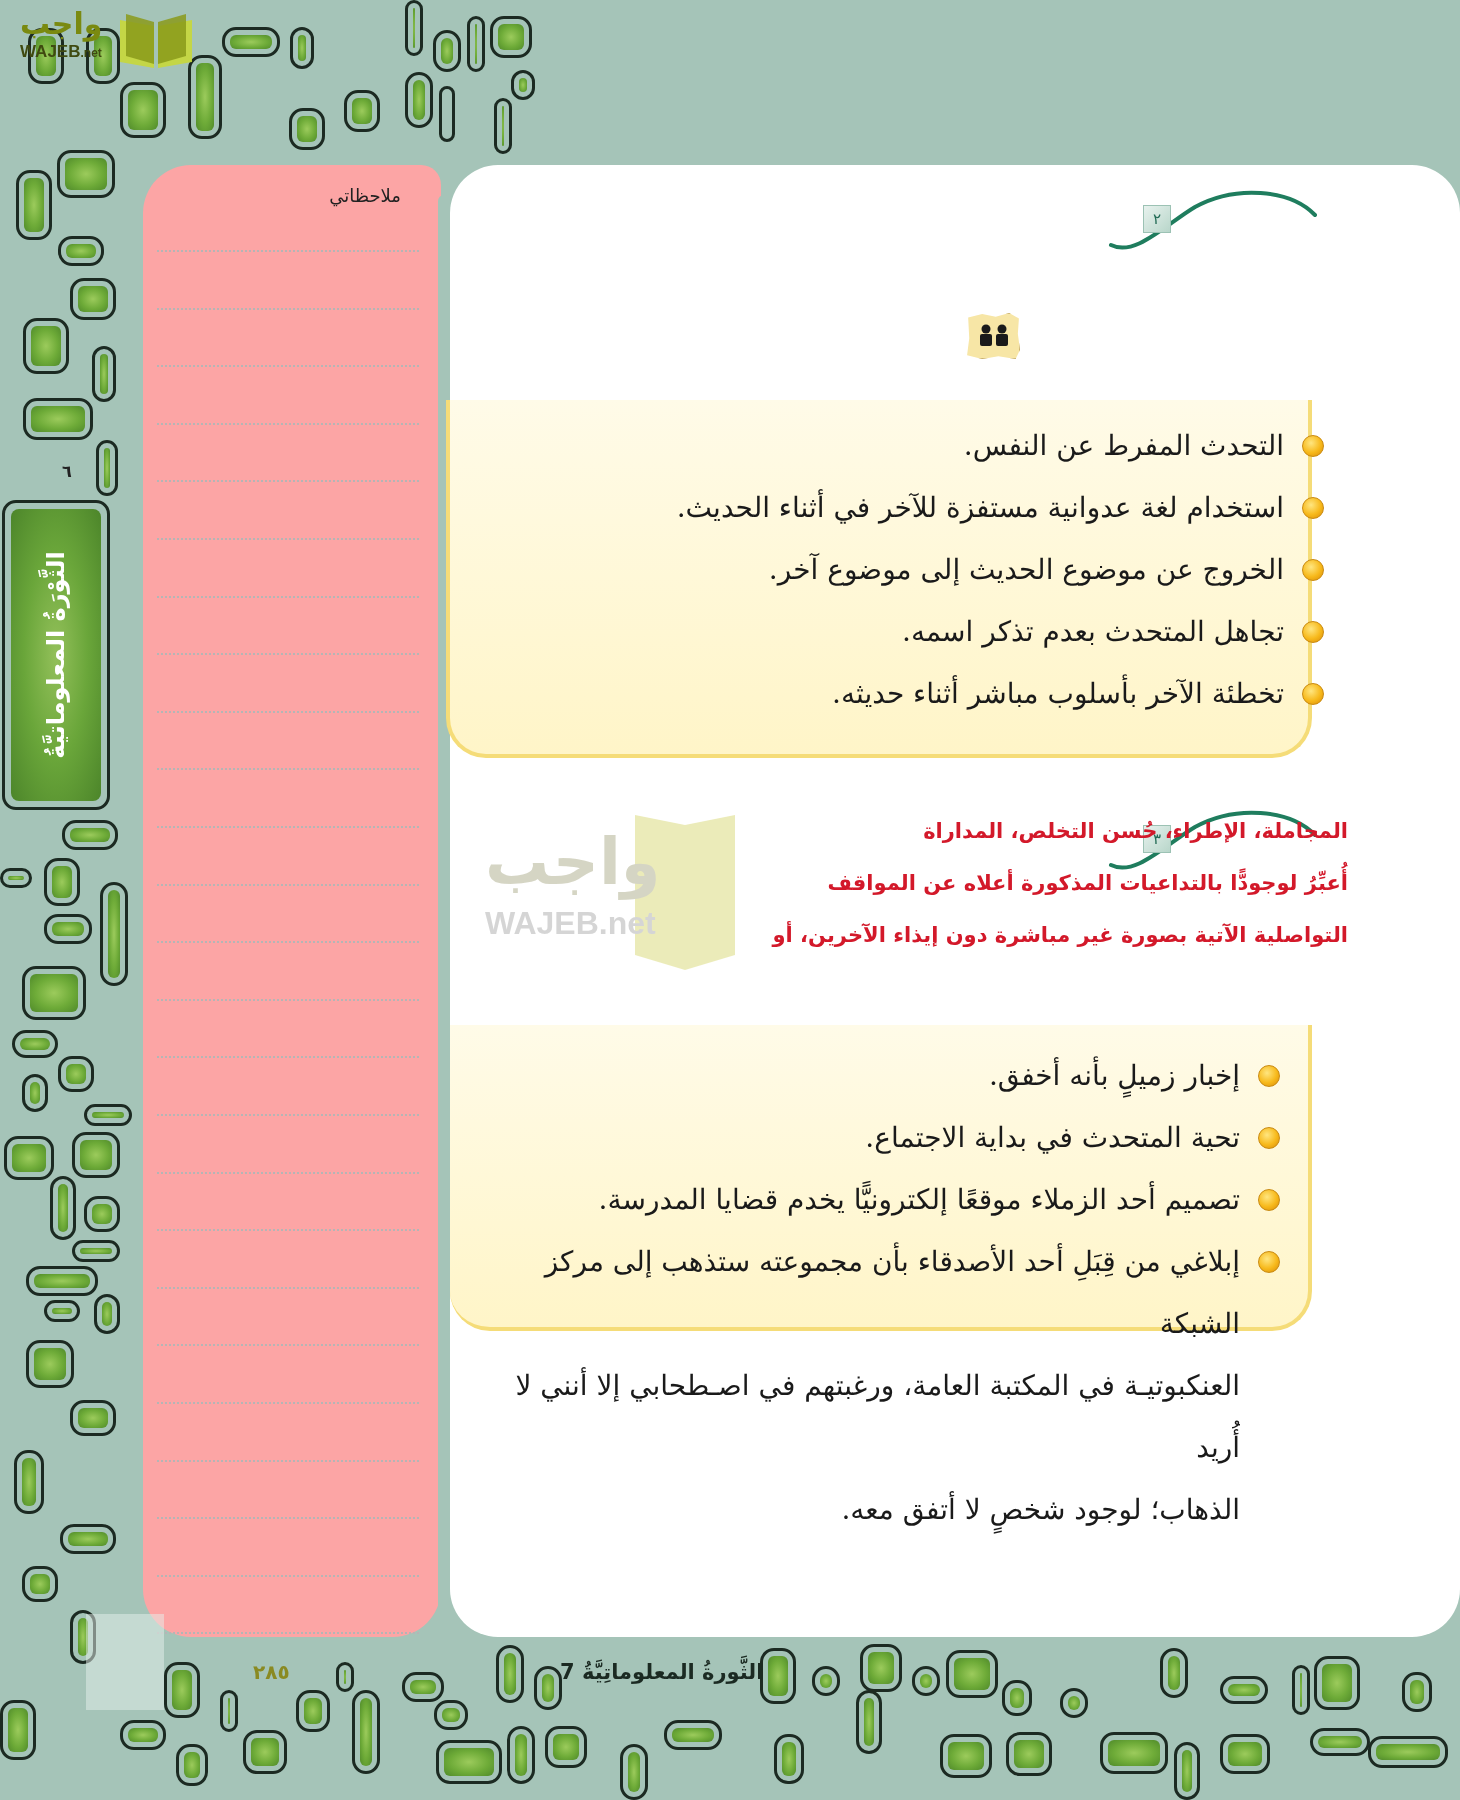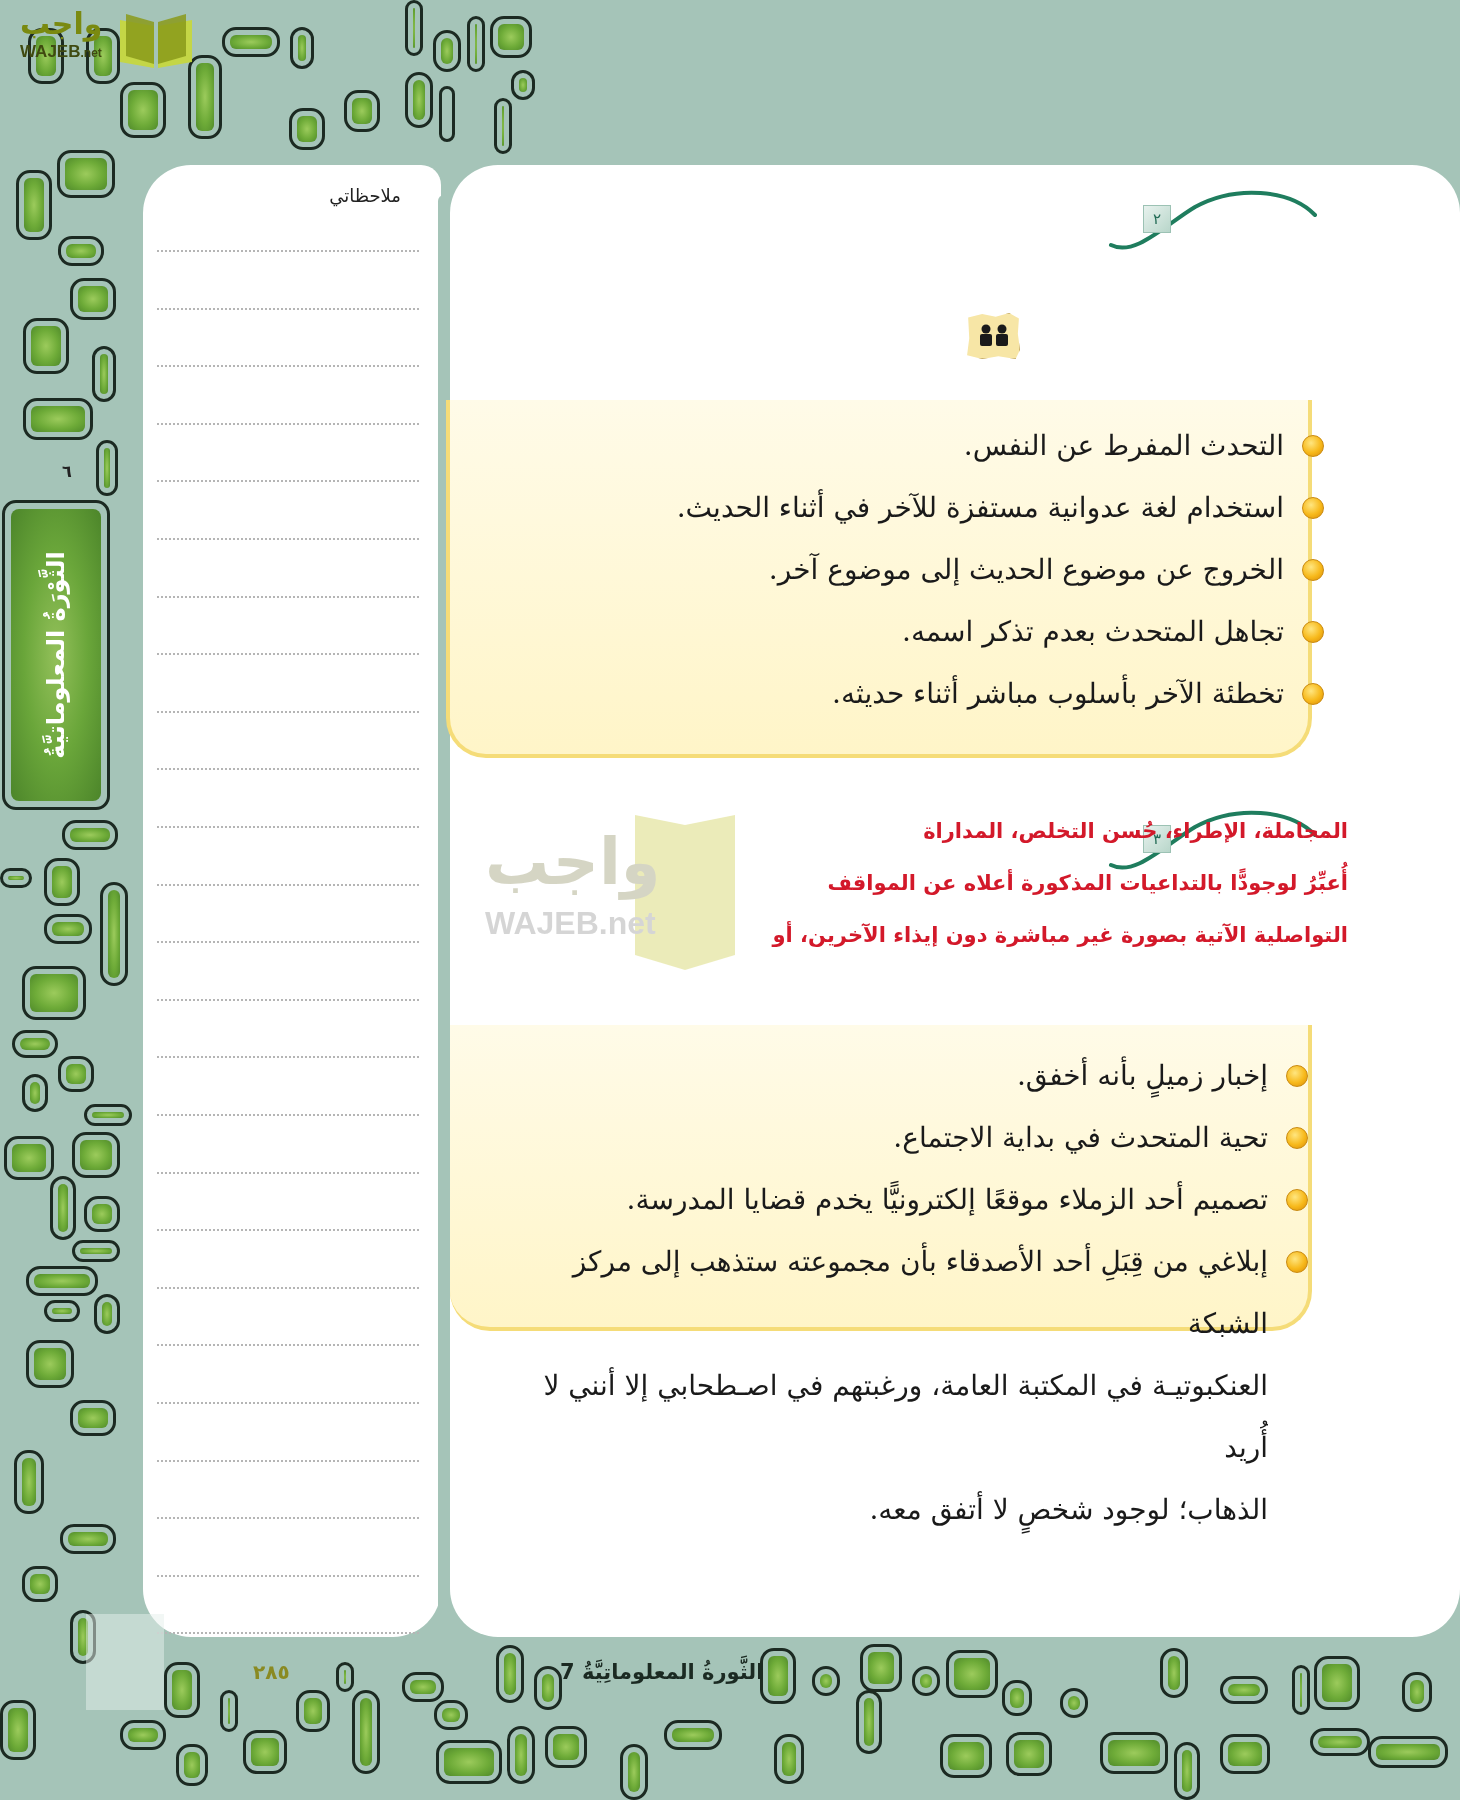--- a/index.html
+++ b/index.html
@@ -35,21 +35,21 @@
     position: absolute; left: 12px; top: 36px;
     font-family: "Liberation Sans", sans-serif; font-weight: bold;
     font-size: 17px; color: #3f4a10;
   }
   .logo-en small { font-size: 12px; }
   .logo-book {
     position: absolute; left: 108px; top: 6px; width: 80px; height: 58px;
   }
   .notes-panel {
     position: absolute; left: 143px; top: 165px; width: 298px; height: 1472px;
-    background: #ffffff; border-radius: 48px 20px 48px 48px;
+    background: #fca5a5; border-radius: 48px 20px 48px 48px;
   }
   .notes-title {
     position: absolute; right: 40px; top: 20px;
     font-size: 18px; color: #222; direction: rtl;
   }
   .notes-line {
     position: absolute; left: 14px; width: 262px; height: 0;
     border-top: 2px dotted #b5b5b5;
   }
   .divider-bar {
@@ -490,21 +490,21 @@
   </svg>
   <div class="sec-num" style="left:693px;top:660px">٣</div>
 
   <div class="prompt" style="right:112px;top:640px;width:720px;line-height:52px">
     <div>المجاملة، الإطراء، حُسن التخلص، المداراة</div>
     <div>أُعبِّرُ لوجودًّا بالتداعيات المذكورة أعلاه عن المواقف</div>
     <div>التواصلية الآتية بصورة غير مباشرة دون إيذاء الآخرين، أو</div>
   </div>
 
   <div class="yellow-box" style="left:0px;top:860px;width:862px;height:306px"></div>
-  <ul class="list" style="right:152px;top:880px;width:780px">
+  <ul class="list" style="right:180px;top:880px;width:780px">
     <li style="height:62px;line-height:62px"><span class="bullet" style="top:20px"></span><span>إخبار زميلٍ بأنه أخفق.</span></li>
     <li style="height:62px;line-height:62px"><span class="bullet" style="top:20px"></span><span>تحية المتحدث في بداية الاجتماع.</span></li>
     <li style="height:62px;line-height:62px"><span class="bullet" style="top:20px"></span><span>تصميم أحد الزملاء موقعًا إلكترونيًّا يخدم قضايا المدرسة.</span></li>
     <li style="line-height:62px">
         <span class="bullet" style="top:20px"></span>
       <div>إبلاغي من قِبَلِ أحد الأصدقاء بأن مجموعته ستذهب إلى مركز الشبكة</div>
       <div>العنكبوتيـة في المكتبة العامة، ورغبتهم في اصـطحابي إلا أنني لا أُريد</div>
       <div>الذهاب؛ لوجود شخصٍ لا أتفق معه.</div>
     </li>
   </ul>

